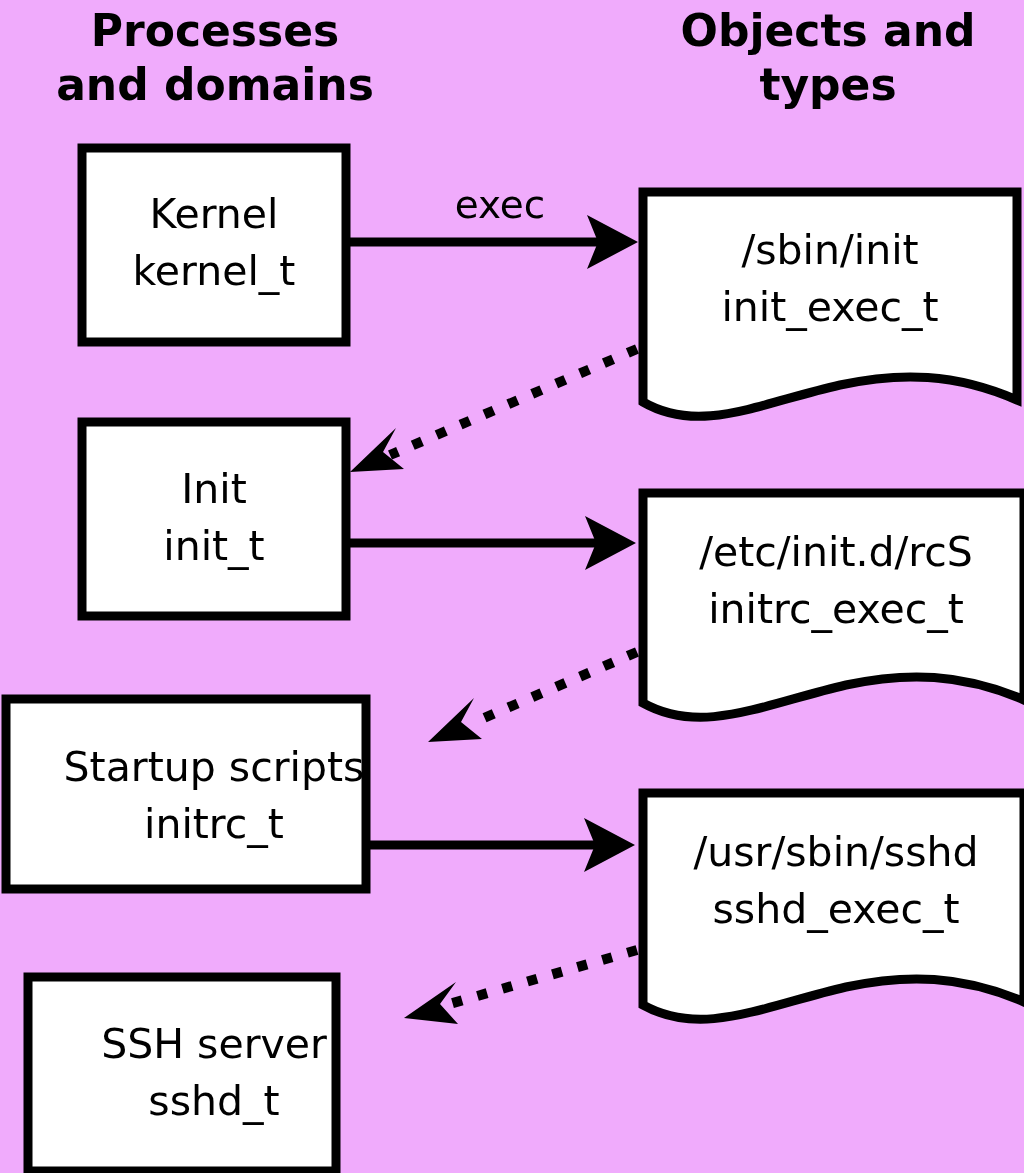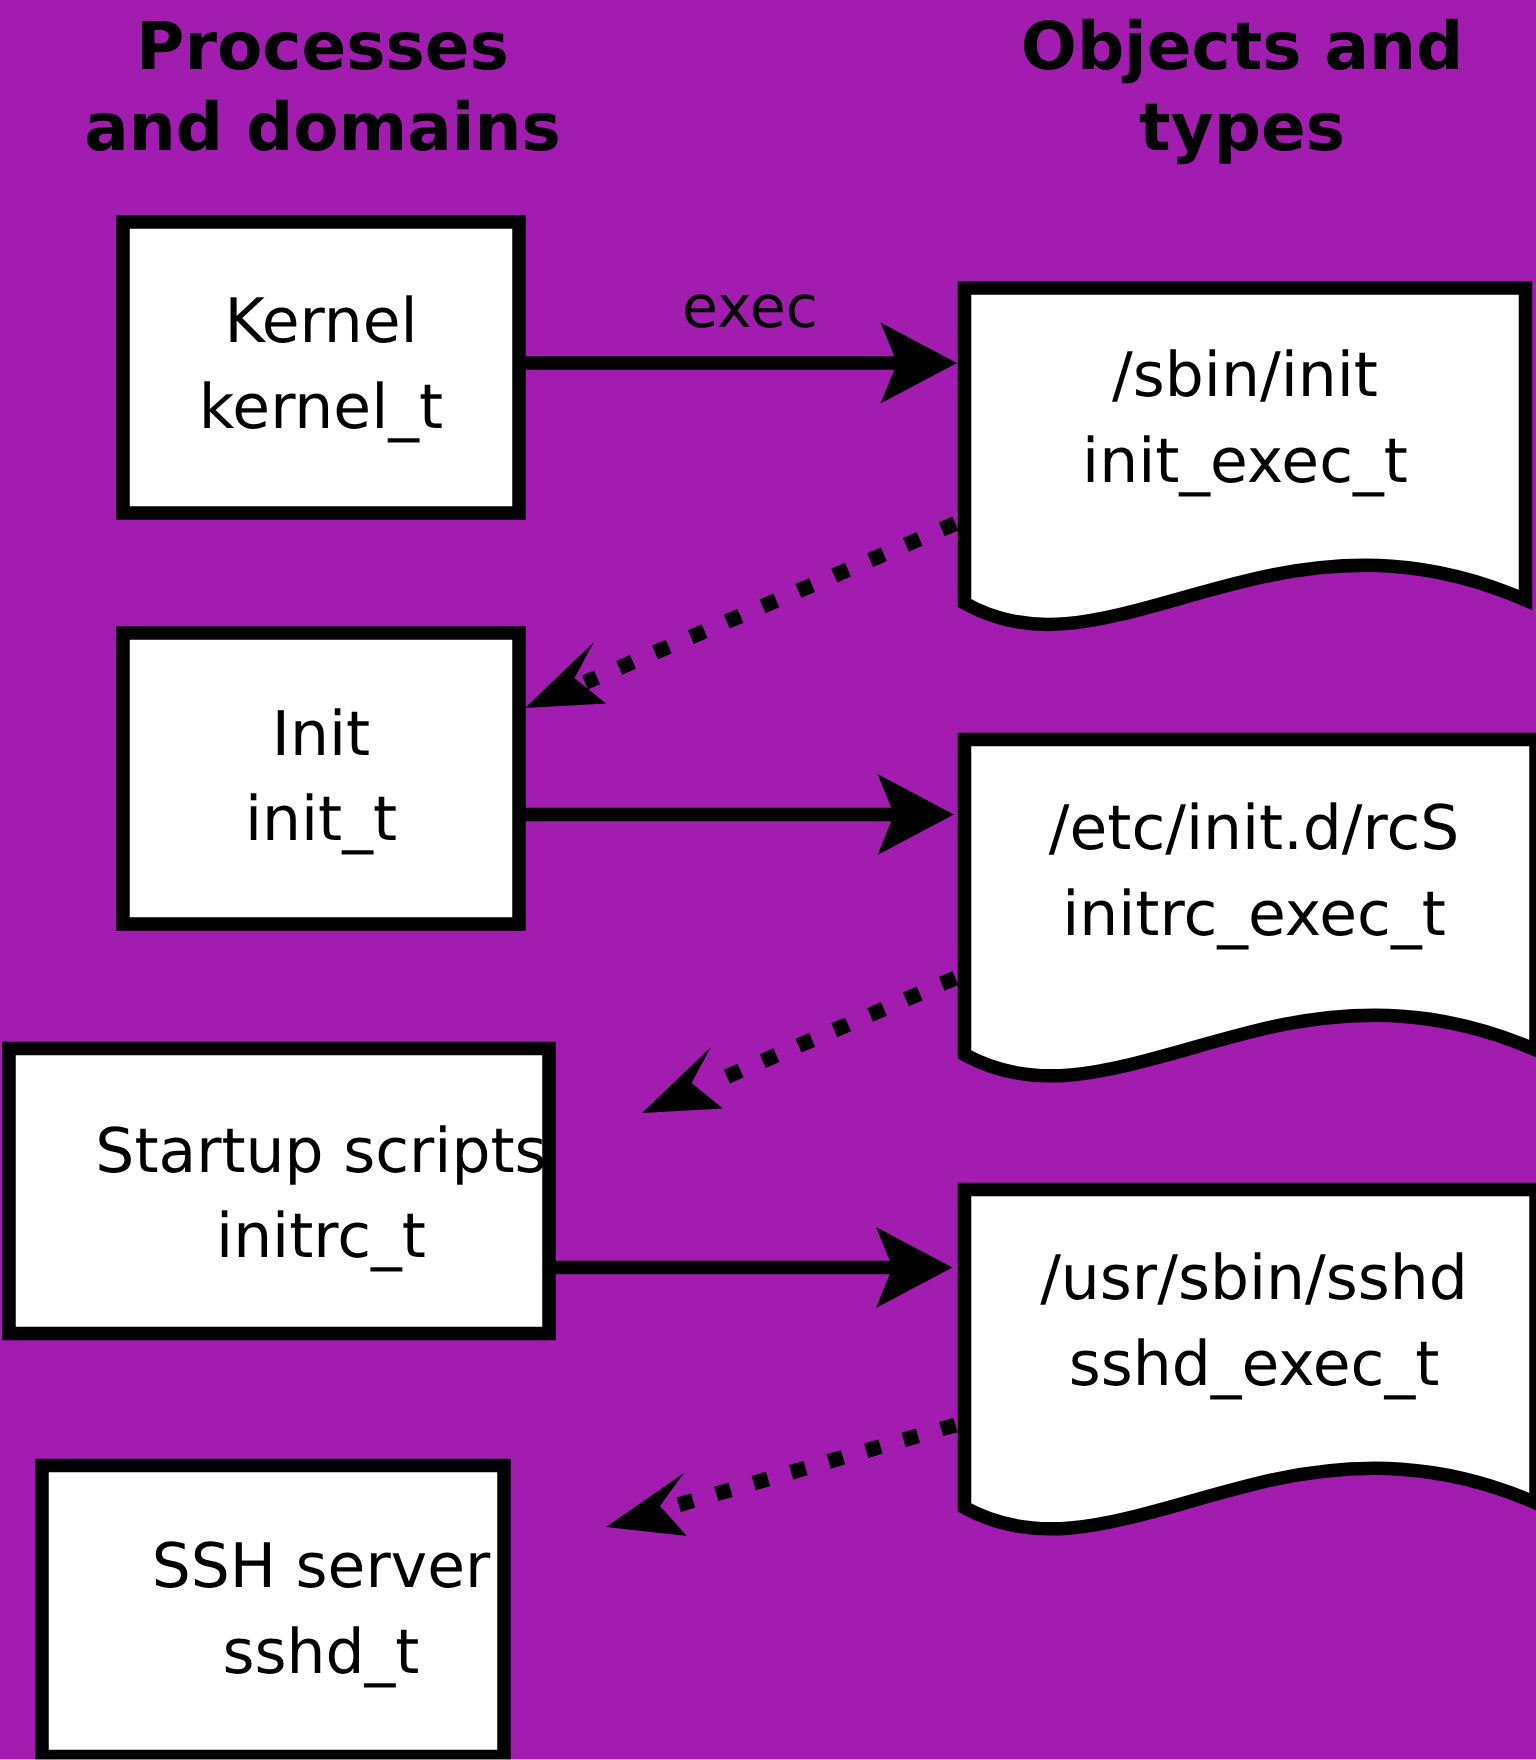--- a/index.html
+++ b/index.html
@@ -11,21 +11,21 @@
   body {
     width: 1024px;
     height: 1173px;
     overflow: hidden;
     font-family: "DejaVu Sans", sans-serif;
   }
   #diagram-root {
     position: relative;
     width: 1024px;
     height: 1173px;
-    background: #a21caf;
+    background: #f0abfc;
   }
   svg#diagram-svg {
     display: block;
     width: 1024px;
     height: 1173px;
   }
   .col-heading {
     font-family: "DejaVu Sans", sans-serif;
     font-weight: bold;
     font-size: 44px;

